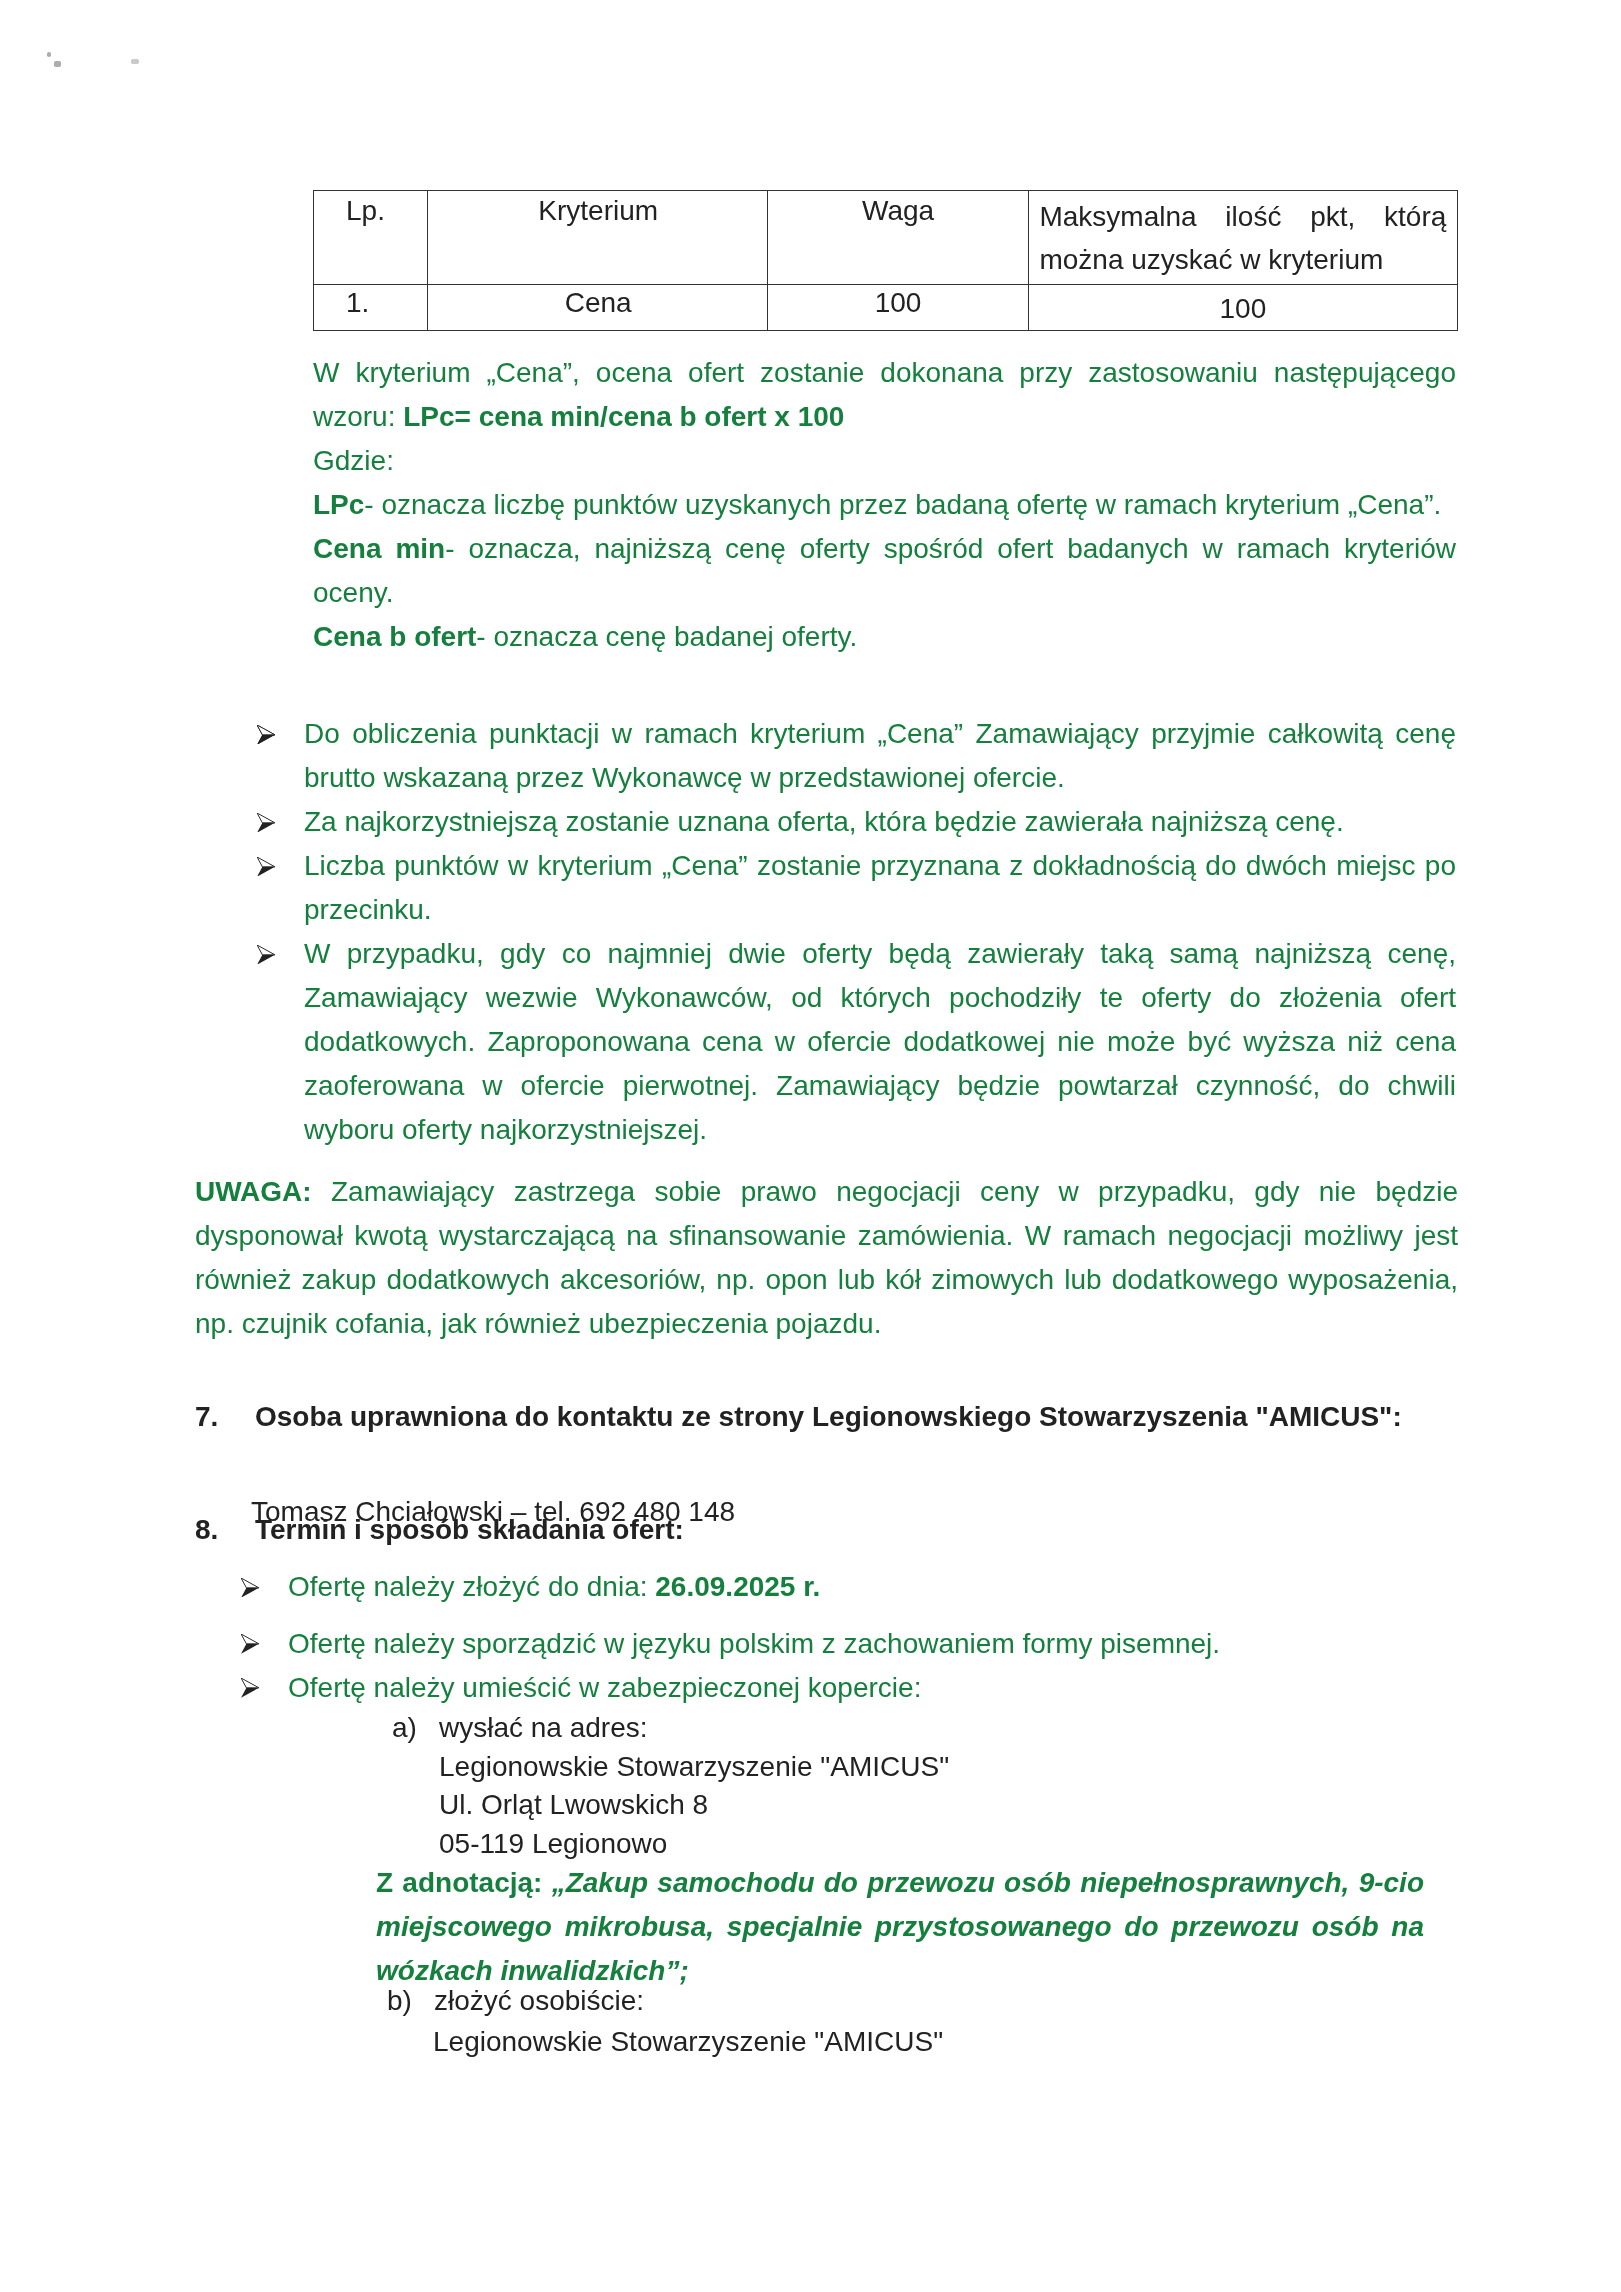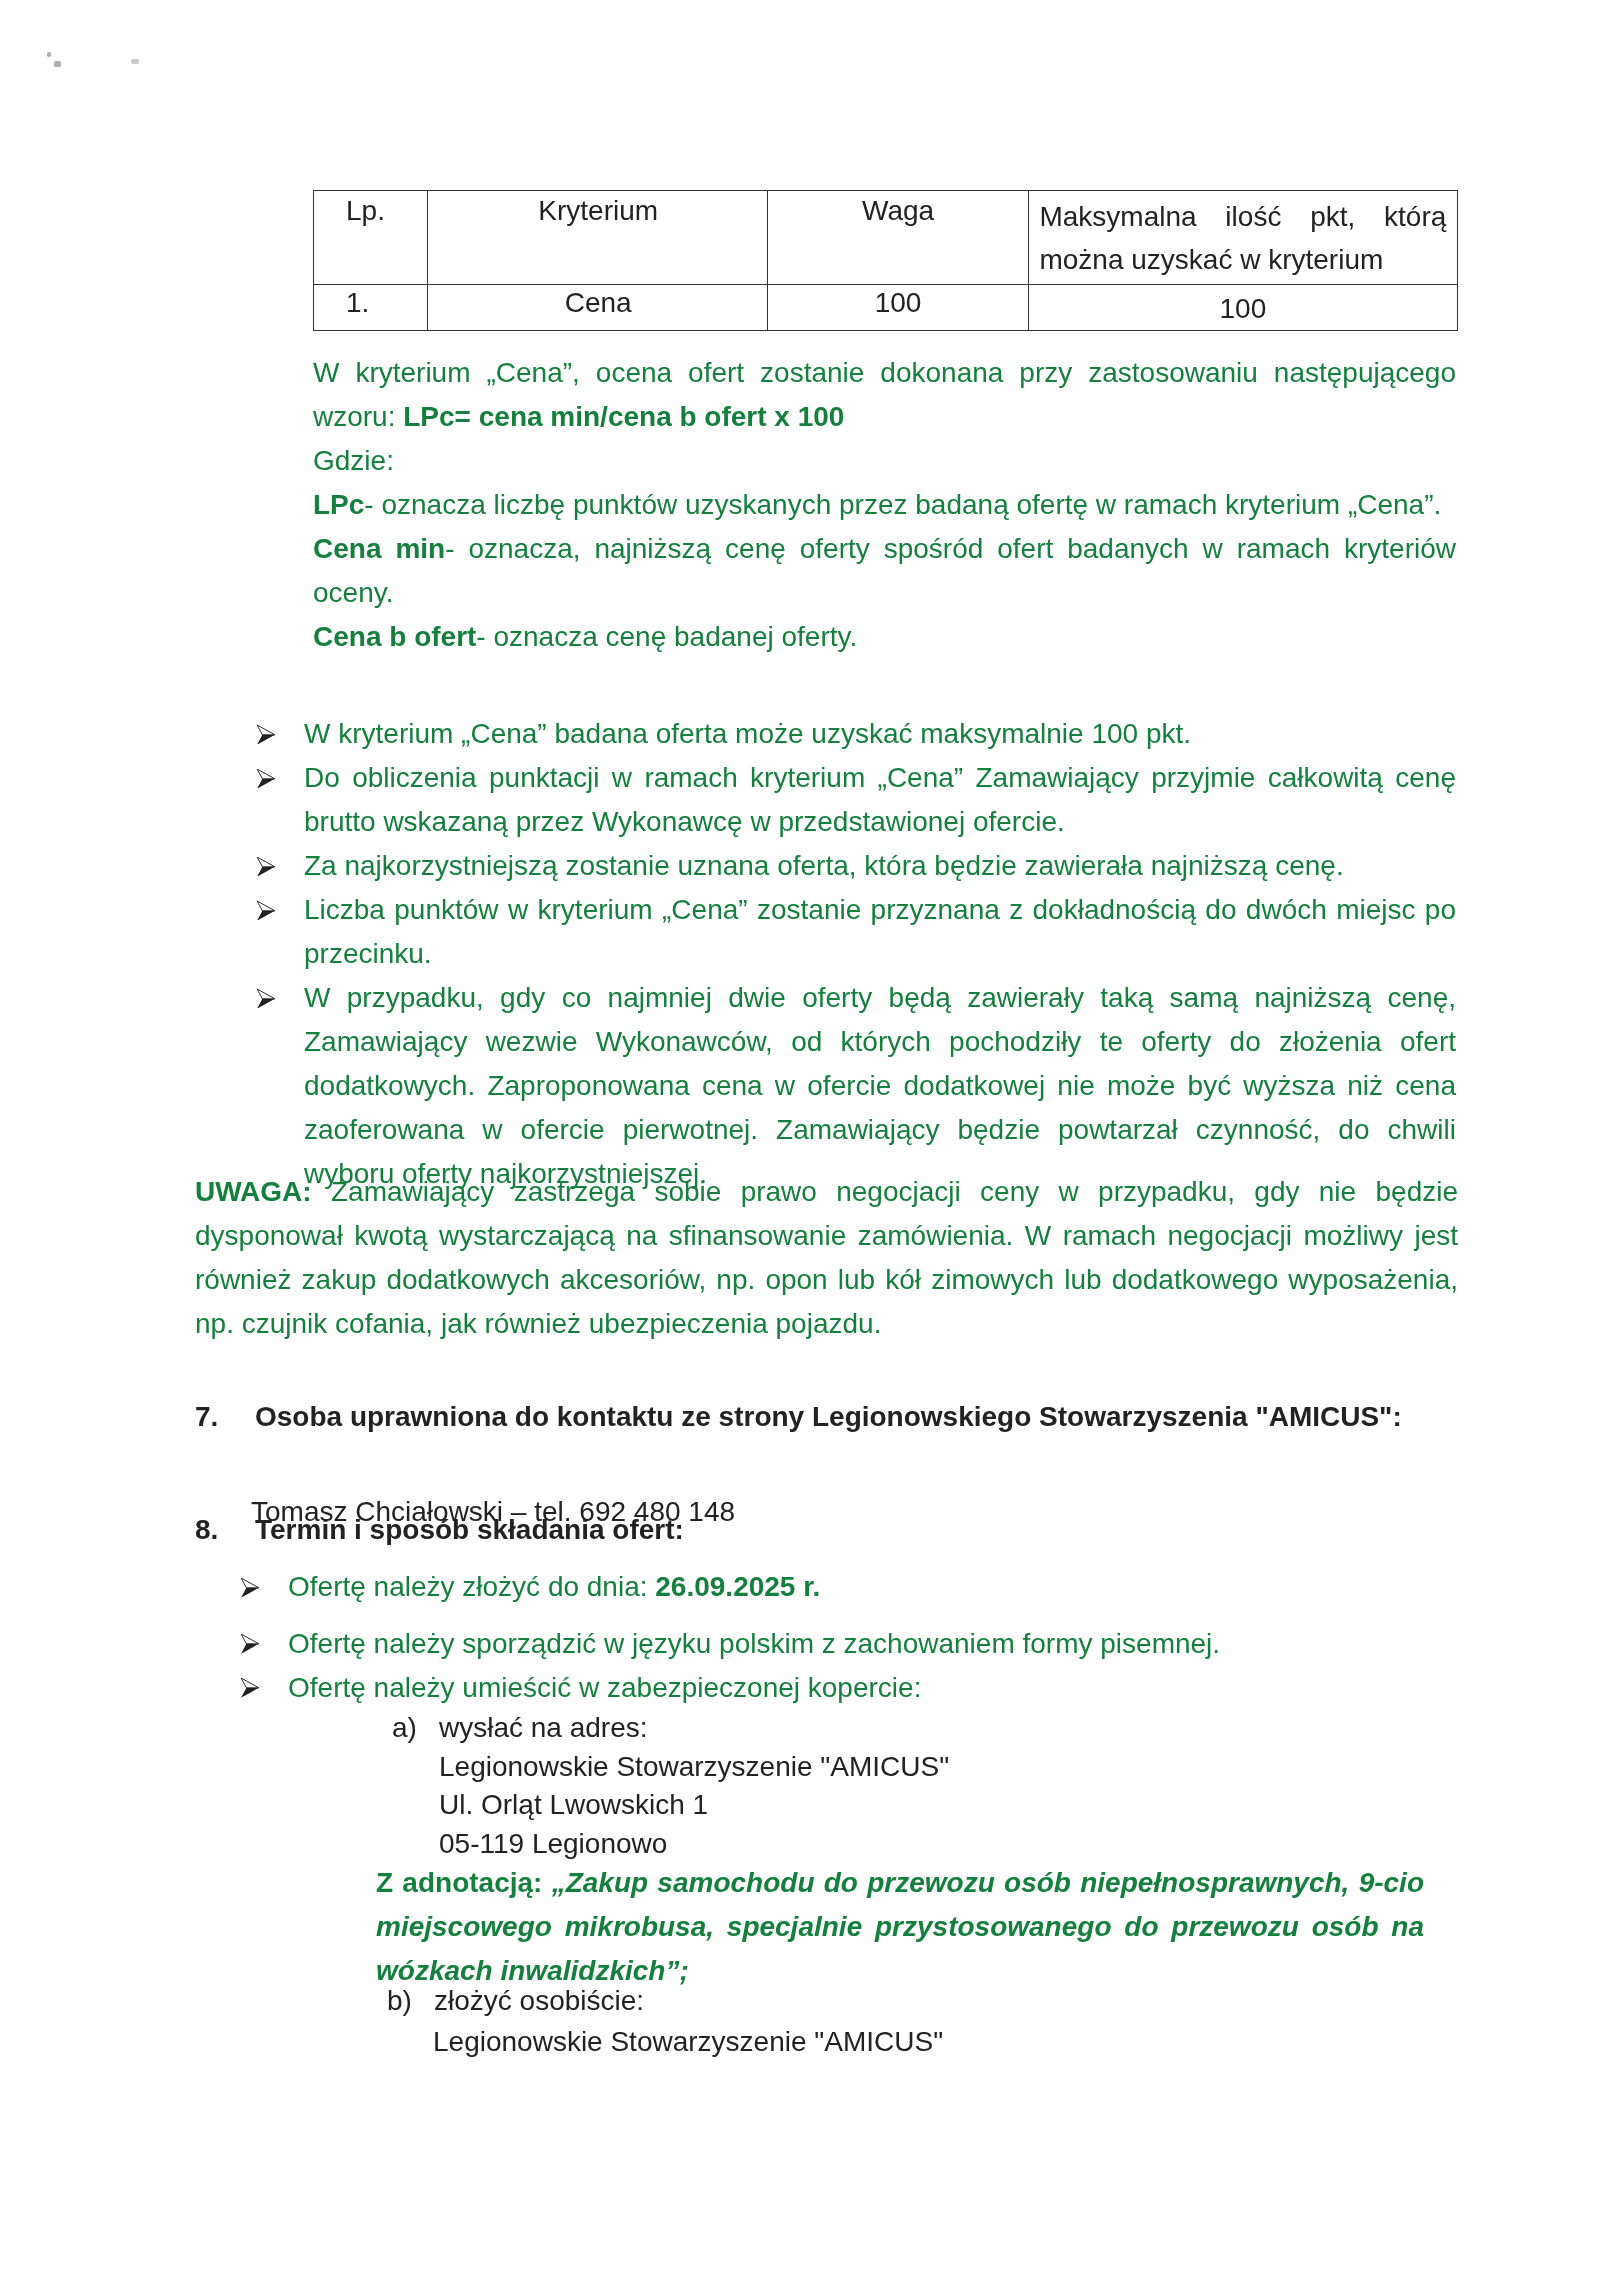--- a/index.html
+++ b/index.html
@@ -85,21 +85,20 @@
 </div>
 
 <ul class="block bullets" style="top:712px;">
   <li class="justify">
     <span class="arrow">
         <svg width="18" height="19.7" viewBox="0 0 20 22">
           <polygon points="0,0 20,11 0,22 6,11" fill="#222"></polygon>
           <polygon points="0,0 20,11 6,11" fill="#fff" stroke="#222" stroke-width="1"></polygon>
         </svg>
       </span>
-    <span>W kryterium „Cena” badana oferta może uzyskać maksymalnie 100 pkt.</span>
   </li>
   <li class="justify">
     <span class="arrow">
         <svg width="18" height="19.7" viewBox="0 0 20 22">
           <polygon points="0,0 20,11 0,22 6,11" fill="#222"></polygon>
           <polygon points="0,0 20,11 6,11" fill="#fff" stroke="#222" stroke-width="1"></polygon>
         </svg>
       </span>
     <span>Do obliczenia punktacji w ramach kryterium „Cena” Zamawiający przyjmie całkowitą cenę brutto wskazaną przez Wykonawcę w przedstawionej ofercie.</span>
   </li>
@@ -173,21 +172,21 @@
       </span>
     <span>Ofertę należy umieścić w zabezpieczonej kopercie:</span>
   </li>
 </ul>
 
 <div class="sub" style="left:392px;top:1706px;width:1075px;height:45px;">
   <span class="sub-letter">a)</span>
   <span class="sub-text">wysłać na adres:</span>
 </div>
 <div class="sub" style="left:439px;top:1745px;">Legionowskie Stowarzyszenie "AMICUS"</div>
-<div class="sub" style="left:439px;top:1783px;">Ul. Orląt Lwowskich 1</div>
+<div class="sub" style="left:439px;top:1783px;">Ul. Orląt Lwowskich 8</div>
 <div class="sub" style="left:439px;top:1822px;">05-119 Legionowo</div>
 
 <div class="block justify" style="left:376px;top:1861px;width:1048px;line-height:44px;font-weight:bold;"><span>Z adnotacją: </span><span class="i">„Zakup samochodu do przewozu osób niepełnosprawnych, 9-cio miejscowego mikrobusa, specjalnie przystosowanego do przewozu osób na wózkach inwalidzkich”;</span></div>
 
 <div class="sub" style="left:387px;top:1979px;width:1075px;height:45px;">
   <span class="sub-letter">b)</span>
   <span class="sub-text">złożyć osobiście:</span>
 </div>
 <div class="sub" style="left:433px;top:2020px;">Legionowskie Stowarzyszenie "AMICUS"</div>
 

